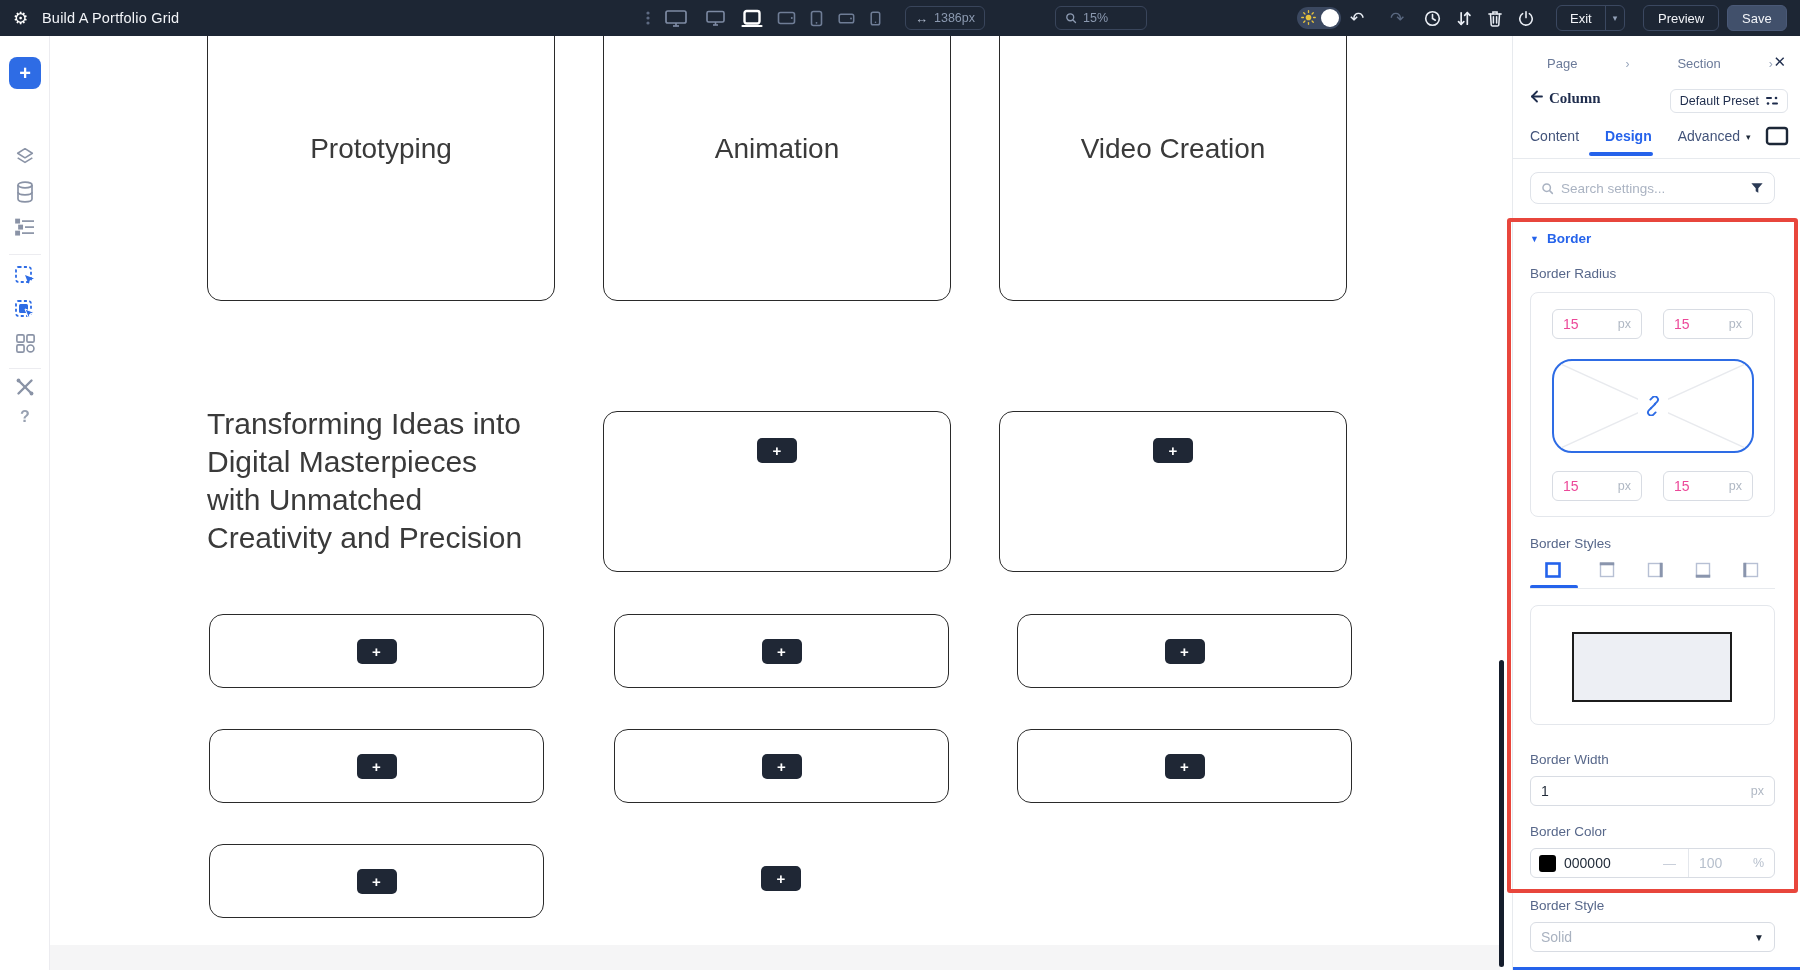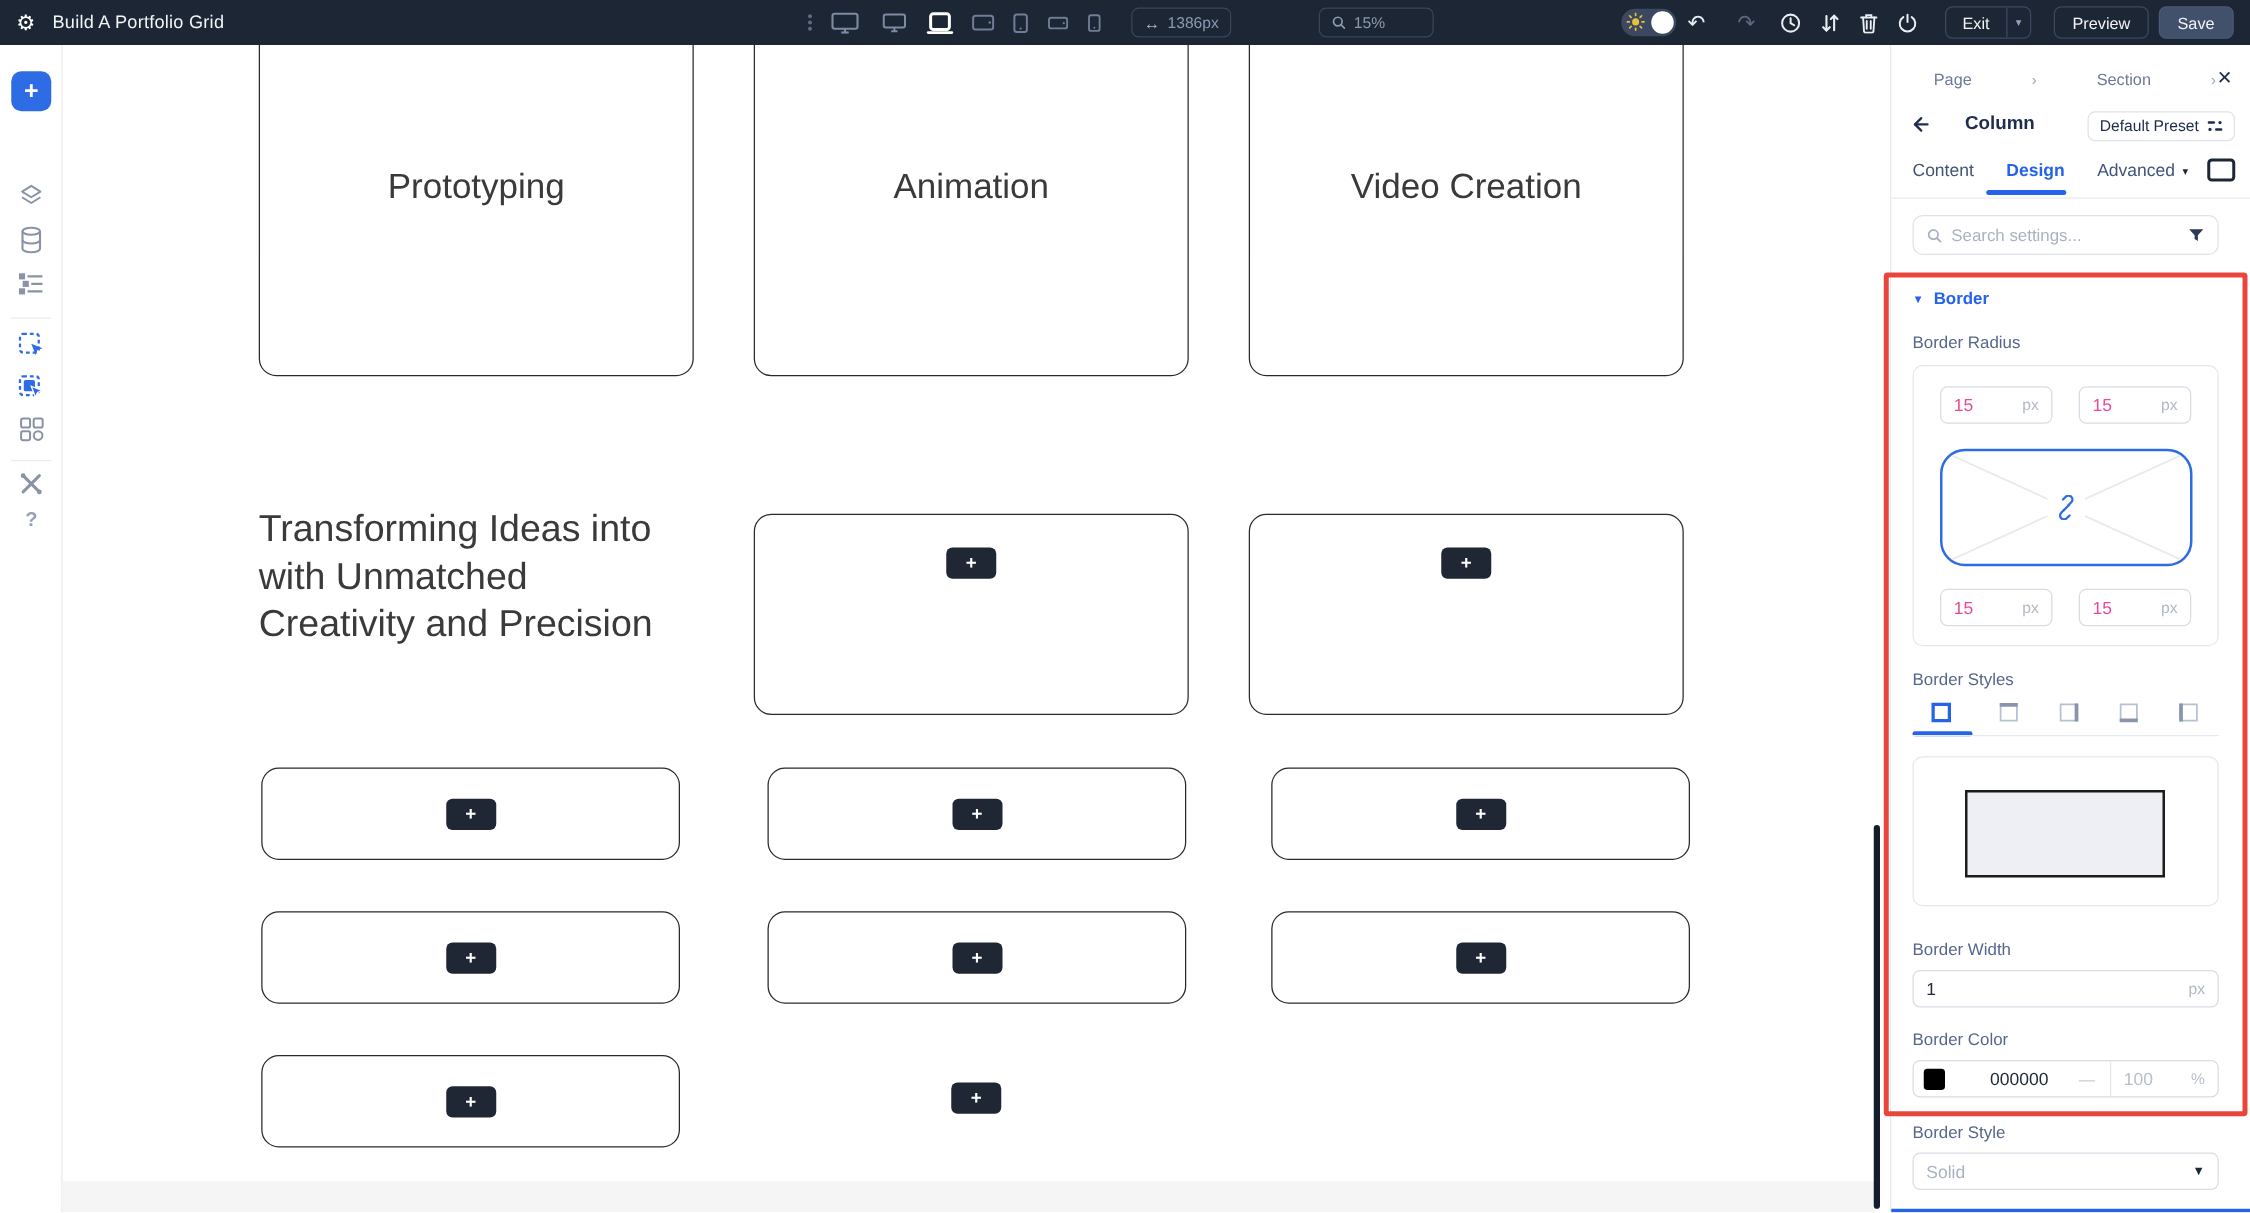--- a/index.html
+++ b/index.html
@@ -69,21 +69,21 @@
   .link-badge { position:absolute; left:50%; top:50%; transform:translate(-50%,-50%); width:30px; height:30px; background:#fff; display:flex; align-items:center; justify-content:center; }
   .bstyle-tab { position:absolute; top:0; width:20px; height:20px; display:flex; align-items:center; justify-content:center; cursor:pointer; }
   .wide-input { position:absolute; left:17px; width:245px; height:30px; border:1px solid #d8dce3; border-radius:6px; display:flex; align-items:center; padding:0 10px; background:#fff; }
   .wide-input .val { flex:1; font-size:14px; color:#1f2937; }
   .wide-input .unit { font-size:12.5px; color:#b0b8c4; }
   .preview-box { position:absolute; left:17px; top:569px; width:245px; height:120px; border:1px solid #e4e7ec; border-radius:8px; background:#fff; }
   .preview-rect { position:absolute; left:41px; top:26px; width:160px; height:70px; background:#edeff4; border:2px solid #1c1c1c; }
   .color-box { position:absolute; left:17px; top:812px; width:245px; height:30px; border:1px solid #d8dce3; border-radius:6px; display:flex; background:#fff; }
   .color-left { display:flex; align-items:center; gap:8px; width:158px; padding:0 8px; border-right:1px solid #e4e7ec; }
   .color-swatch { width:17px; height:17px; border-radius:3px; }
-  .color-hex { flex:1; font-size:14px; color:#1f2937;margin-left:28px; }
+  .color-hex { flex:1; font-size:14px; color:#1f2937; }
   .color-dash { color:#c3cad6; font-size:13px; padding-right:4px; }
   .color-right { flex:1; display:flex; align-items:center; padding:0 10px; }
   .color-op { flex:1; font-size:14px; color:#b6bfcc; }
   .color-unit { font-size:12.5px; color:#b6bfcc; }
   .dropdown { position:absolute; left:17px; top:886px; width:245px; height:30px; border:1px solid #d8dce3; border-radius:6px; display:flex; align-items:center; padding:0 10px; background:#fff; cursor:pointer; }
   .dropdown .val { flex:1; font-size:14px; color:#a9b2c0; }
   .dropdown .caret { color:#1c2737; font-size:10px; }
   .blue-strip { position:absolute; left:0; top:931px; width:287px; height:3px; background:#2563eb; }
 </style>
 </head>
@@ -321,20 +321,21 @@
     </div>
     <div class="card tall-card" style="left:553px; top:-40px; width:348px; height:305px;">
       <div class="card-label">Animation</div>
     </div>
     <div class="card tall-card" style="left:949px; top:-40px; width:348px; height:305px;">
       <div class="card-label">Video Creation</div>
     </div>
 
     <div class="heading">
       <div>Transforming Ideas into</div>
+      <div>Digital Masterpieces</div>
       <div>with Unmatched</div>
       <div>Creativity and Precision</div>
     </div>
     <div class="card mid-card" style="left:553px; top:375px; width:348px; height:161px;">
       <div class="plus-btn">
           <span>+</span>
         </div>
     </div>
     <div class="card mid-card" style="left:949px; top:375px; width:348px; height:161px;">
       <div class="plus-btn">
@@ -392,21 +393,21 @@
 
     <div class="p-abs crumb" style="left:34px; top:20px;gap:48px;">
       <span>Page</span>
       <span class="sep">›</span>
       <span>Section</span>
       <span class="sep">›</span>
       <span>Row</span>
     </div>
     <div class="p-abs p-close" style="right:14px; top:17px;"><span>✕</span></div>
 
-    <div class="p-abs" style="left:17px; top:54px; display:flex; align-items:flex-end; gap:25px;">
+    <div class="p-abs" style="left:17px; top:54px; display:flex; align-items:flex-start; gap:2px;font-family:Liberation Serif, serif;">
       <svg width="17" height="14" viewBox="0 0 17 14">
           <g fill="none" stroke="#1f2d4d" stroke-width="1.8" stroke-linecap="round" stroke-linejoin="round">
             <polyline points="7,1.5 2,6.5 7,11.5"></polyline>
             <path d="M2 6.5 H12 a3.5 3.5 0 0 1 0 0"></path>
           </g>
         </svg>
       <span class="p-elname">Column</span>
     </div>
     <div class="p-abs" style="right:12px; top:53px;">
       <button class="preset-btn">

